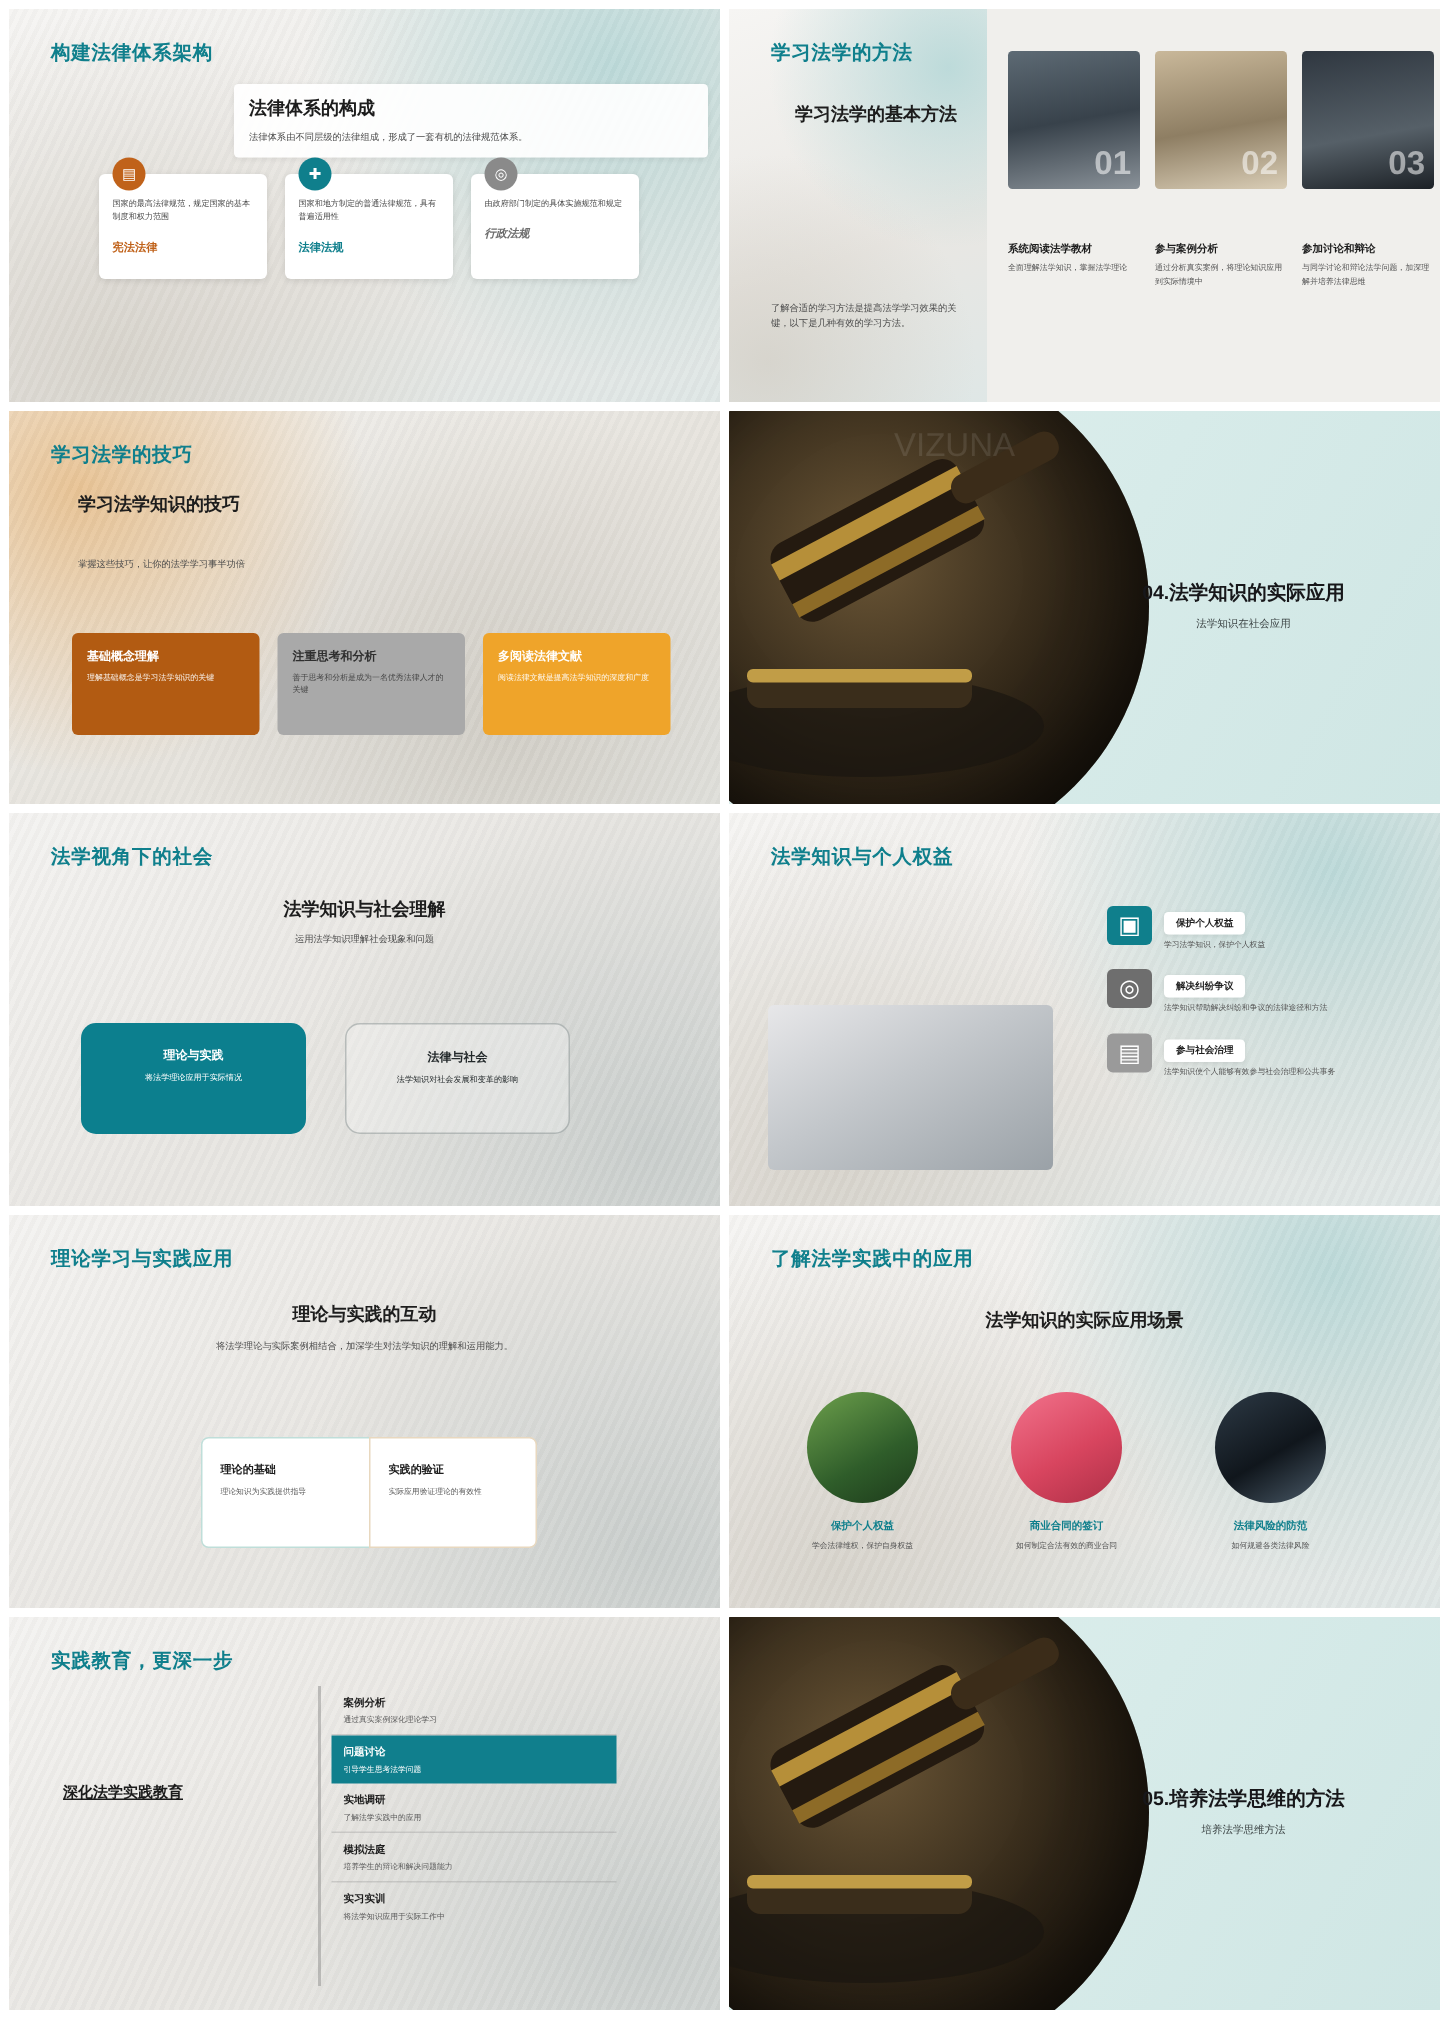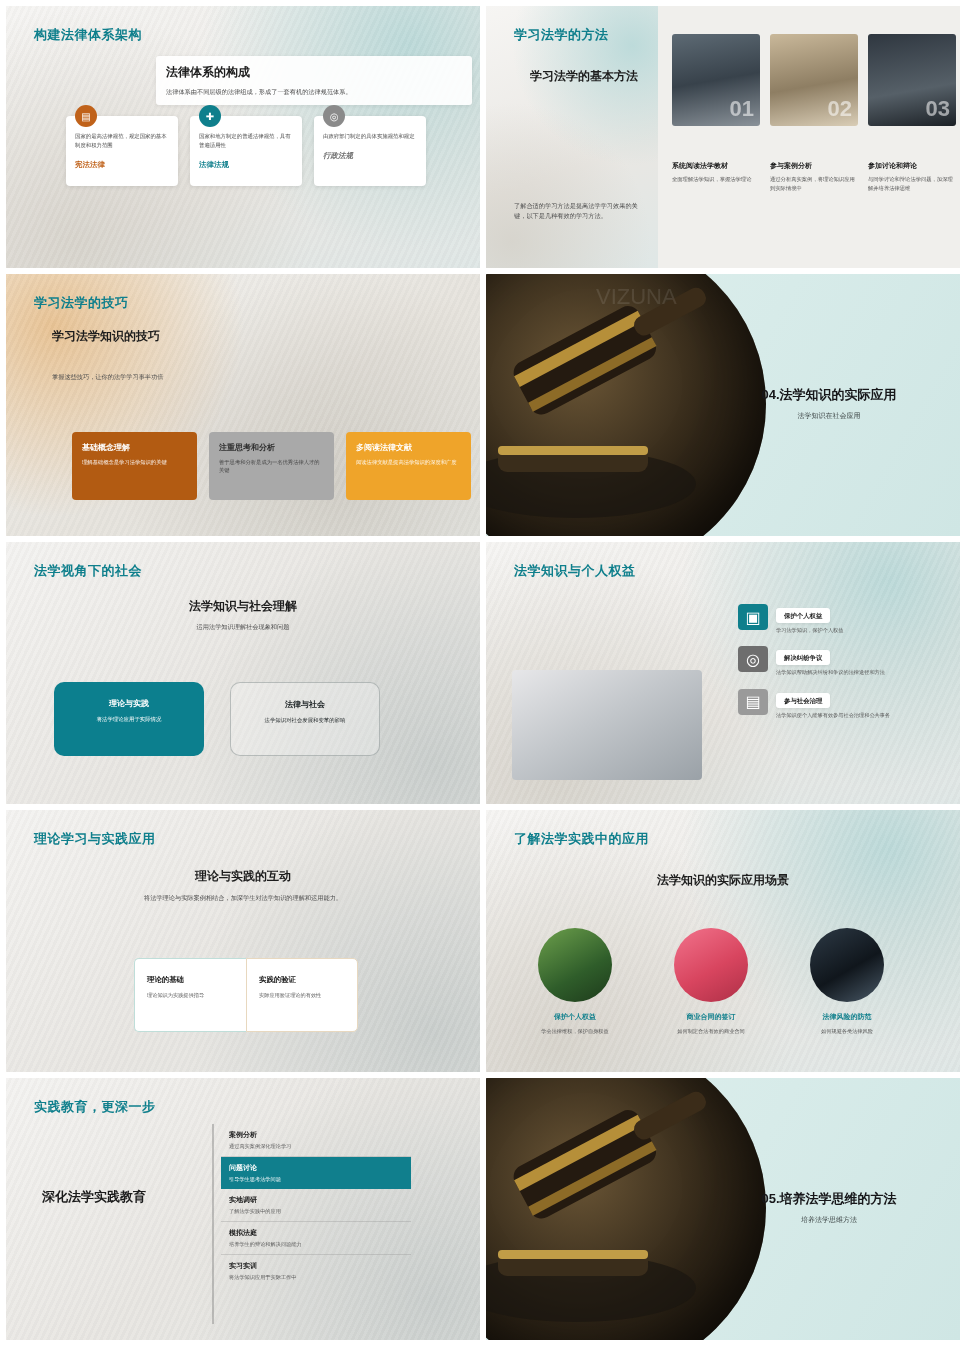--- a/index.html
+++ b/index.html
@@ -106,21 +106,21 @@
   .ph .num {
     position:absolute; right:6px; bottom:4px;
     color: rgba(255,255,255,.55); font-size: 22px; font-weight: bold;
   }
   .s2-caps { position:absolute; left:14px; top:155px; display:flex; gap:10px; }
   .s2-caps .c { width: 88px; }
   .s2-caps .t { font-size: 7px; font-weight:bold; color:#1d1d1d; margin-bottom:4px; }
   .s2-caps .d { font-size: 5.3px; color:#555; line-height:1.65; }
 
   
-  .s3-cards { position:absolute; left:42px; top:158px; display:flex; gap:12px;margin-left:24px; }
+  .s3-cards { position:absolute; left:42px; top:148px; display:flex; gap:12px; }
   .s3-card { width:125px; height:68px; border-radius:4px; padding:10px 10px; color:#fff; }
   .s3-card .t { font-size:8px; font-weight:bold; margin-bottom:5px; }
   .s3-card .d { font-size:5.3px; line-height:1.6; opacity:.92; }
 
   
   .hero-circle {
     position:absolute; left:-60px; top:-40px;
     width: 340px; height: 340px; border-radius:50%;
     background: radial-gradient(circle at 45% 40%, #6b5636 0%, #2f2517 50%, #120e09 100%);
     box-shadow: inset -10px -20px 60px rgba(0,0,0,.6);
@@ -161,21 +161,21 @@
   .s8-item .d { font-size:5.2px; color:#555; margin-top:5px; line-height:1.6; }
 
   
   .s9-list { position:absolute; left:215px; top:46px; width:190px; }
   .s9-row { padding:6px 8px; border-bottom:1px solid rgba(150,150,150,.35); }
   .s9-row.active { background:#107f8d; border-bottom:none; }
   .s9-row .t { font-size:7px; font-weight:bold; color:#1d1d1d; }
   .s9-row .d { font-size:5.2px; color:#5a5a5a; margin-top:3px; }
   .s9-row.active .t, .s9-row.active .d { color:#fff; }
   .s9-line { position:absolute; left:206px; top:46px; width:2px; bottom:16px; background:rgba(120,120,120,.4); }
-  .s9-sub { position:absolute; left:36px; top:110px; font-size:13px; font-weight:bold; color:#1b1b1b; }
+  .s9-sub { position:absolute; left:36px; top:110px; font-size:10px; font-weight:bold; color:#1b1b1b;text-decoration:underline; }
 
   .photo-a { background:linear-gradient(170deg,#5d6a74 0%, #38424b 50%, #8a9299 100%); }
   .photo-b { background:linear-gradient(170deg,#c9b89a 0%, #8e7e63 55%, #d9cdb6 100%); }
   .photo-c { background:linear-gradient(170deg,#2f3740 0%, #566068 60%, #1c2126 100%); }
   .photo-d { background:linear-gradient(150deg,#e7e7e9 0%, #c3c7cb 45%, #9aa1a7 100%); }
   .photo-e { background:linear-gradient(150deg,#6da04c 0%, #2f5d2a 60%, #1d3a1b 100%); }
   .photo-f { background:linear-gradient(150deg,#f2738c 0%, #d8455f 55%, #ad2f46 100%); }
   .photo-g { background:linear-gradient(150deg,#2d3a46 0%, #10161c 55%, #4a5a68 100%); }
 </style>
 </head>

